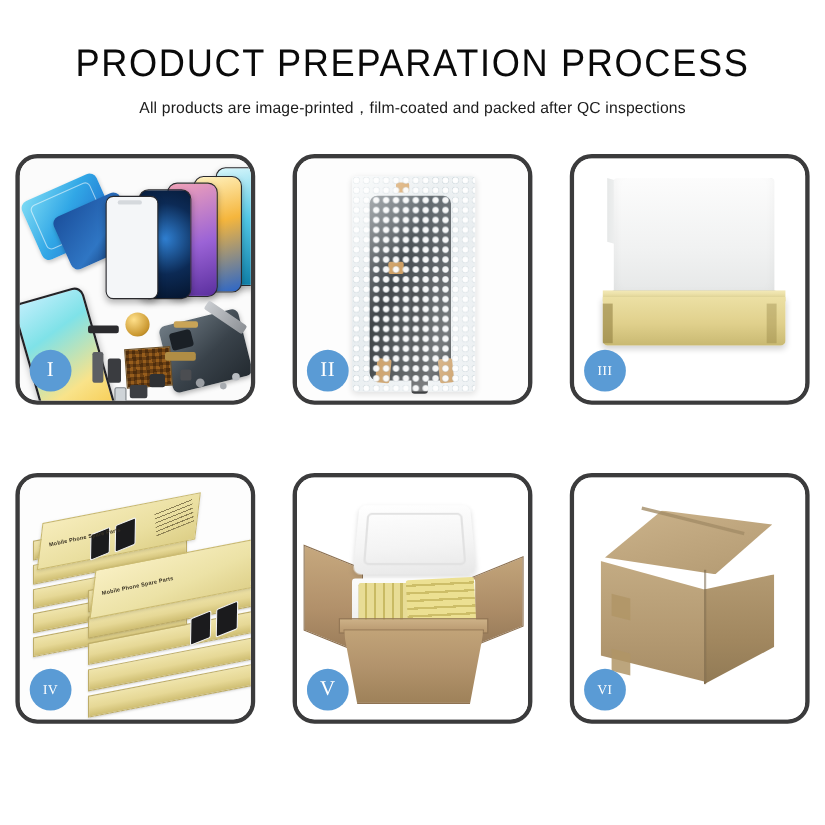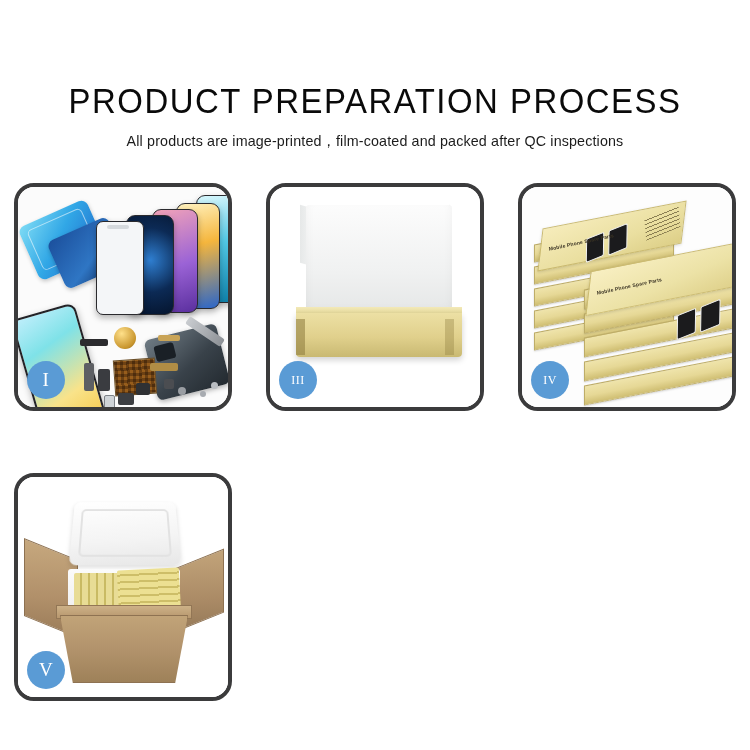--- a/index.html
+++ b/index.html
@@ -6,21 +6,21 @@
   body{
     width:750px;height:750px;
     background:#ffffff;
     font-family:"Liberation Sans", sans-serif;
     overflow:hidden;
     position:relative;
   }
   .page{width:750px;height:750px;position:relative;}
 
   
-  .header{text-align:center;padding-top:40px;margin-top:43px;}
+  .header{text-align:center;padding-top:40px;}
   .title{
     font-size:35px;
     letter-spacing:1.6px;
     color:#0a0a0a;
     font-weight:400;
     line-height:1;
     transform:scaleX(0.94);
     transform-origin:center;
     white-space:nowrap;
   }
@@ -404,20 +404,37 @@
         <div class="bar b8"></div>
         <div class="bar b9"></div>
         <div class="bar b10"></div>
         <div class="tool"></div>
         <div class="screw"></div>
         <div class="screw2"></div>
       </div>
       <div class="badge">I</div>
     </div>
 
+    <div class="panel">
+      <div class="stage">
+        <div class="p2bg"></div>
+        <div class="bubblepack">
+          <div class="screenpart">
+            <div class="flexcable"></div>
+          </div>
+          <div class="tan1"></div>
+          <div class="tan2"></div>
+          <div class="tan3"></div>
+          <div class="tan4"></div>
+          <div class="bubbletex"></div>
+          <div class="gloss"></div>
+        </div>
+      </div>
+      <div class="badge">II</div>
+    </div>
 
     <div class="panel">
       <div class="stage">
         <div class="p3bg"></div>
         <div class="lidflapL"></div>
         <div class="lidflapR"></div>
         <div class="lidback"></div>
         <div class="trayinner"></div>
         <div class="boxlip"></div>
         <div class="boxtray"></div>
@@ -467,15 +484,28 @@
         <div class="foamLid"></div>
         <div class="foamBody"></div>
         <div class="yellowBundle"></div>
         <div class="yellowBundle2"></div>
         <div class="cartonRim"></div>
         <div class="cartonFront"></div>
       </div>
       <div class="badge">V</div>
     </div>
 
+    <div class="panel">
+      <div class="stage">
+        <div class="p6bg"></div>
+        <div class="bxTop"></div>
+        <div class="bxTopSeam"></div>
+        <div class="bxSide"></div>
+        <div class="bxFront"></div>
+        <div class="bxEdge"></div>
+        <div class="tape1"></div>
+        <div class="tape2"></div>
+      </div>
+      <div class="badge sm">VI</div>
+    </div>
 
   </div>
 </div>
 
 </body></html>

